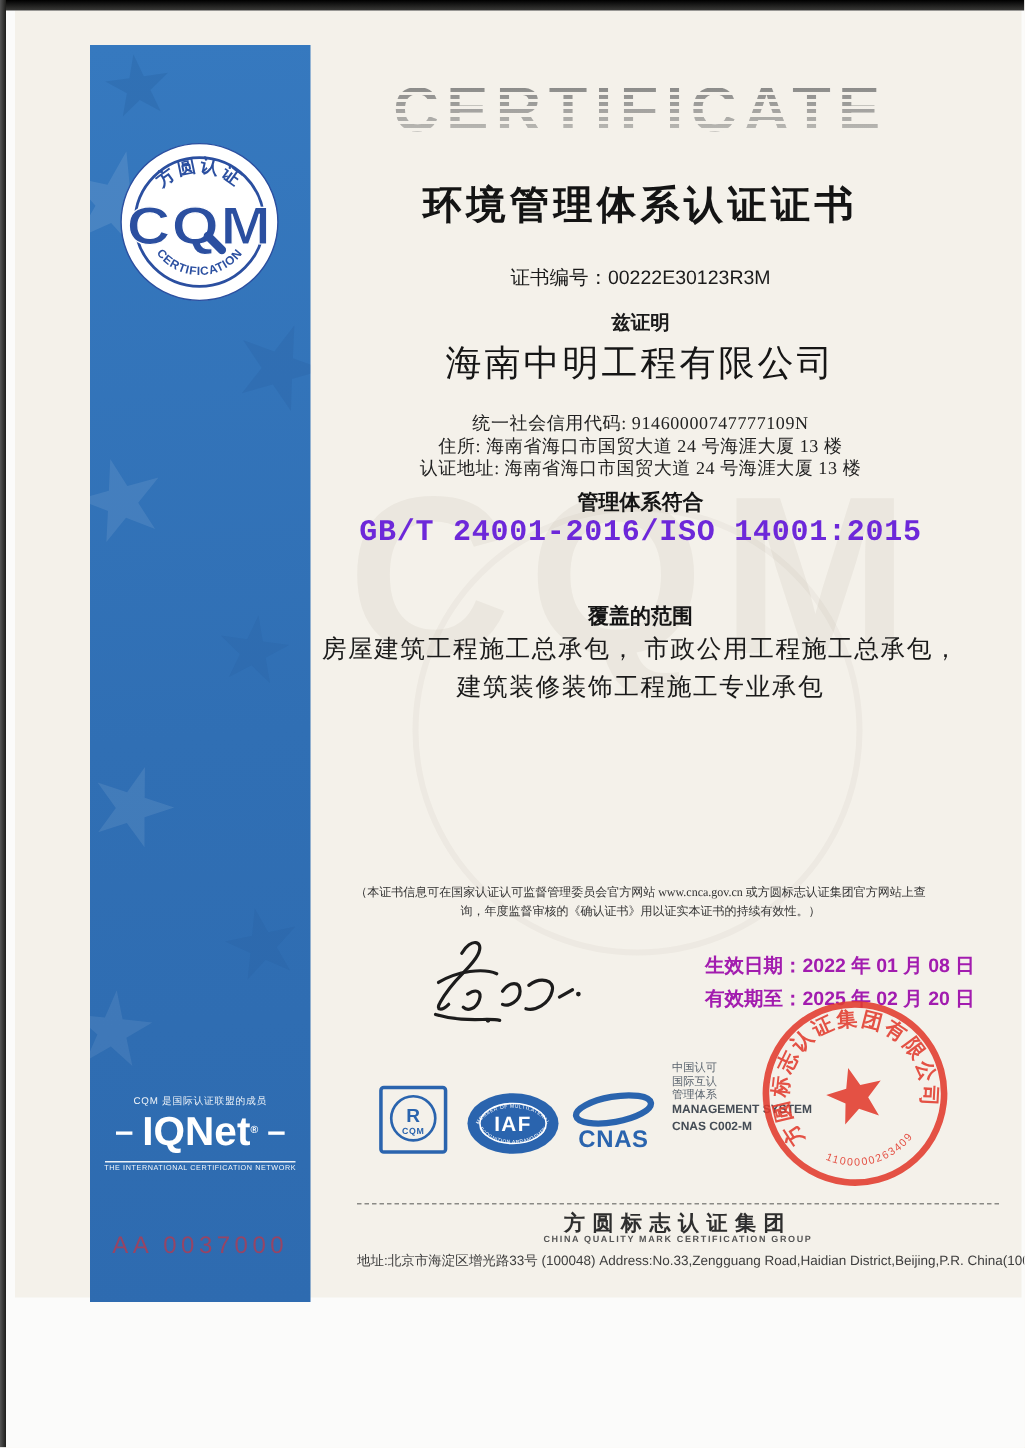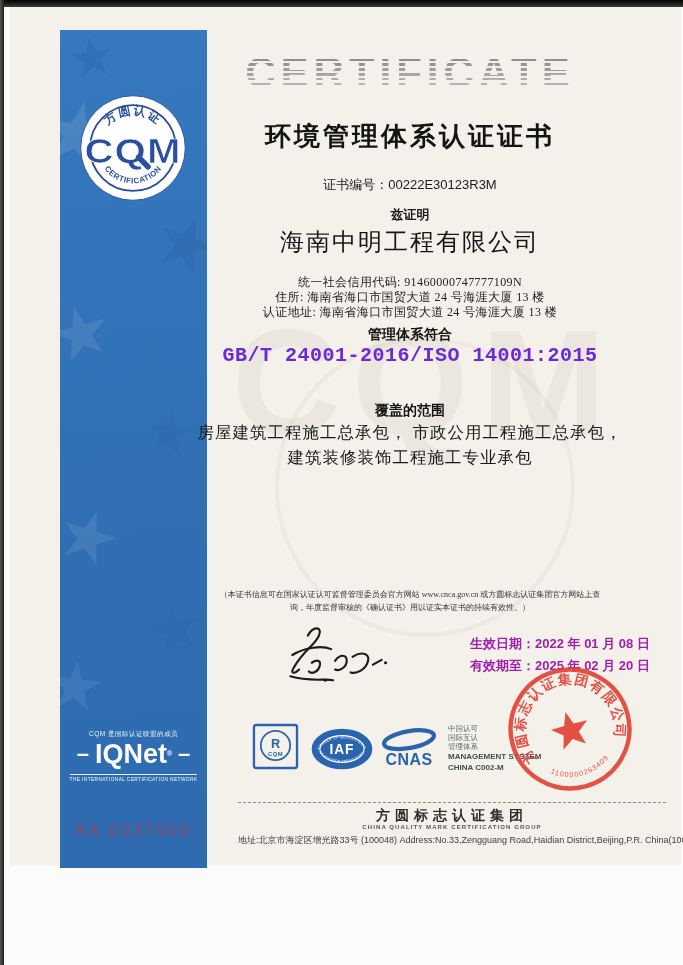--- a/index.html
+++ b/index.html
@@ -31,21 +31,21 @@
                  font-size:16px;letter-spacing:3px;color:rgba(168,62,88,.85);z-index:2;}
 
   
   .wm-text{position:absolute;left:170px;top:290px;width:490px;text-align:center;
            font-size:150px;font-weight:800;letter-spacing:12px;color:rgba(118,104,78,.065);
            z-index:0;font-family:"Liberation Sans",sans-serif;}
   .wm-ring{position:absolute;left:265px;top:330px;width:300px;height:300px;border-radius:50%;
            border:4px solid rgba(118,104,78,.05);z-index:0;}
 
   
-  .col{position:absolute;left:175px;width:450px;text-align:center;z-index:2;}
+  .col{position:absolute;left:192px;width:450px;text-align:center;z-index:2;}
   .cert-head{top:42px;font-size:42px;font-weight:800;letter-spacing:5px;
     background-image:
       linear-gradient(to bottom, rgba(244,241,234,0) 20%, rgba(244,241,234,.55) 96%),
       repeating-linear-gradient(to bottom,#8d8d8b 0 2.6px,#f4f1ea 2.6px 4.8px);
     -webkit-background-clip:text;background-clip:text;color:transparent;}
   .title{top:112px;font-size:26px;font-weight:700;letter-spacing:3px;color:#141414;}
   .certno{top:169px;font-size:13px;color:#1b1b1b;}
   .certify{top:199px;font-size:13px;font-weight:700;color:#1b1b1b;font-family:"Liberation Serif",serif;}
   .company{top:219px;font-size:24px;letter-spacing:2px;color:#161616;font-family:"Liberation Serif",serif;}
   .infoline{font-size:12px;letter-spacing:.4px;color:#222;font-family:"Liberation Serif",serif;}
@@ -61,21 +61,21 @@
          color:#a21caf;line-height:22px;white-space:nowrap;}
   .sig{position:absolute;left:268px;top:613px;width:118px;height:68px;z-index:2;}
   .stamp{position:absolute;left:494px;top:656px;width:132px;height:132px;z-index:3;
          transform:rotate(-15deg);opacity:.88;}
 
   
   .mark{position:absolute;z-index:2;}
   .rcqm{left:242px;top:716px;width:47px;height:47px;}
   .iaf{left:299px;top:719px;width:66px;height:46px;}
   .cnas{left:369px;top:721px;width:60px;height:42px;}
-  .accr{position:absolute;left:438px;top:717px;z-index:2;text-align:left;}
+  .accr{position:absolute;left:438px;top:700px;z-index:2;text-align:left;}
   .accr .cn{font-size:7.5px;color:#5a646e;line-height:9px;}
   .accr .en{font-size:8px;font-weight:700;color:#444c55;line-height:10px;margin-top:1px;}
 
   
   .divider{position:absolute;left:228px;top:795px;width:428px;border-top:1px dashed #8a8a86;z-index:2;}
   .fcol{position:absolute;left:228px;width:428px;text-align:center;z-index:2;}
   .group-cn{top:800px;font-size:14px;font-weight:700;letter-spacing:5px;color:#2e2e2e;
             font-family:"Liberation Serif",serif;}
   .group-en{top:817px;font-size:6px;letter-spacing:1.1px;color:#555;font-weight:700;}
   .addr-line{top:827px;font-size:9px;color:#3d3d3d;white-space:nowrap;}
@@ -208,21 +208,21 @@
     <svg class="mark cnas" viewBox="0 0 64 44">
       <ellipse cx="32" cy="12" rx="27" ry="9" fill="none" stroke="#2a64ae" stroke-width="4.5" transform="rotate(-10 32 12)"></ellipse>
       <text x="32" y="39" text-anchor="middle" font-size="17" font-weight="800" fill="#2a64ae" letter-spacing=".5" font-family="Liberation Sans, sans-serif">CNAS</text>
     </svg>
 
     <div class="accr">
       <div class="cn">中国认可</div>
       <div class="cn">国际互认</div>
       <div class="cn">管理体系</div>
       <div class="en">MANAGEMENT SYSTEM</div>
-      <div class="en">CHINA C002-M</div>
+      <div class="en">CNAS C002-M</div>
     </div>
 
     <div class="divider"></div>
     <div class="fcol group-cn" style="position:absolute;">方圆标志认证集团</div>
     <div class="fcol group-en" style="position:absolute;">CHINA QUALITY MARK CERTIFICATION GROUP</div>
     <div class="fcol addr-line" style="position:absolute;">地址:北京市海淀区增光路33号 (100048)   Address:No.33,Zengguang Road,Haidian District,Beijing,P.R. China(100048)</div>
   </div>
 </div>
 
 </body></html>

